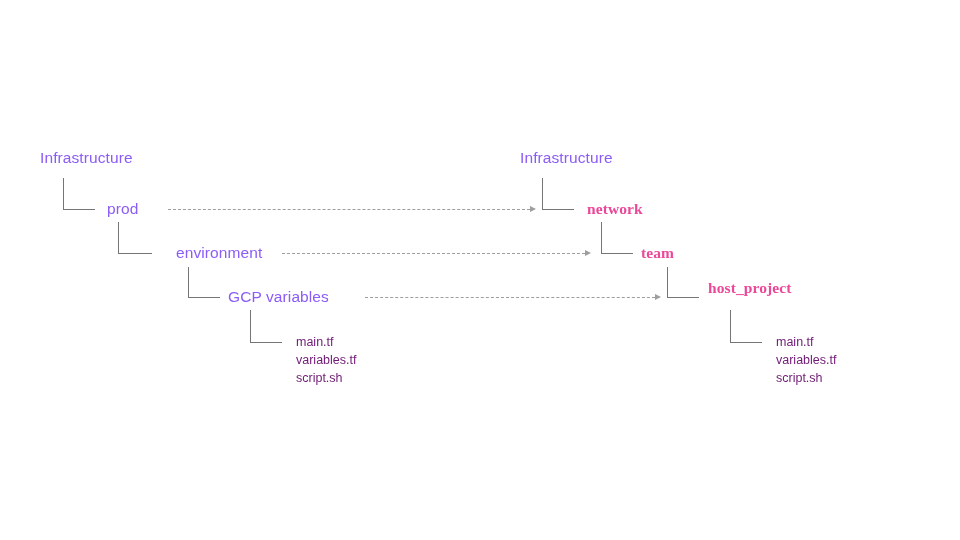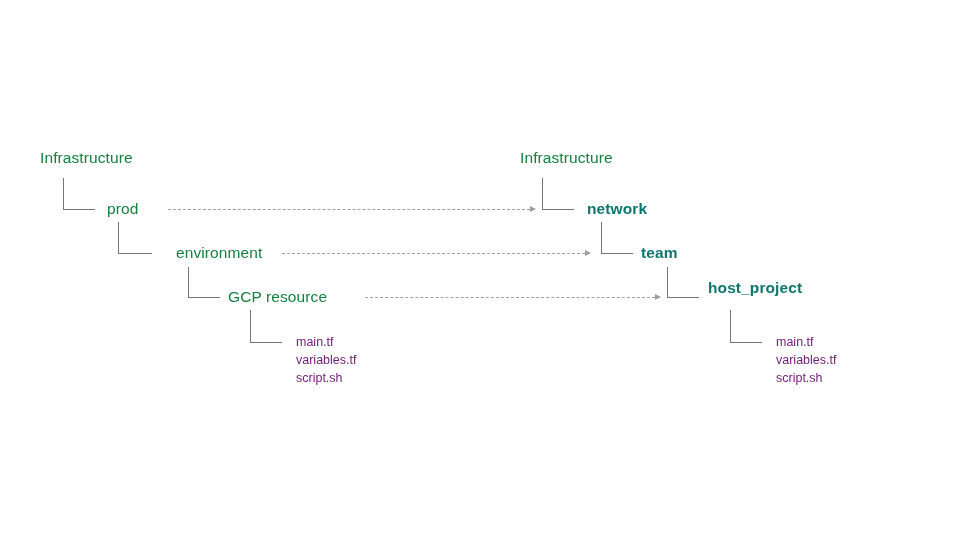--- a/index.html
+++ b/index.html
@@ -15,25 +15,26 @@
     overflow: hidden;
     font-family: "Liberation Sans", "DejaVu Sans", sans-serif;
     color: #202124;
   }
   .label {
     position: absolute;
     transform: translateY(-50%);
     font-size: 15.5px;
     letter-spacing: 0.1px;
     white-space: nowrap;
-    color: #15803d;
+    color: #8b5cf6;
   }
   .label.bold {
     font-weight: 700;
-    color: #0f766e;
+    color: #ec4899;
+    font-family: Liberation Serif, serif;
   }
   .elbow {
     position: absolute;
     border-left: 1px solid #757575;
     border-bottom: 1px solid #757575;
   }
   .file-list {
     position: absolute;
     font-size: 12.5px;
     line-height: 18px;
@@ -66,21 +67,21 @@
   <div class="elbow" style="left:63px; top:178px; width:31px; height:31px;"></div>
 
   <span class="label" style="left:107px; top:209px;">prod</span>
 
   <div class="elbow" style="left:118px; top:222px; width:33px; height:31px;"></div>
 
   <span class="label" style="left:176px; top:253px;">environment</span>
 
   <div class="elbow" style="left:188px; top:267px; width:31px; height:30px;"></div>
 
-  <span class="label" style="left:228px; top:297px;">GCP resource</span>
+  <span class="label" style="left:228px; top:297px;">GCP variables</span>
 
   <div class="elbow" style="left:250px; top:310px; width:31px; height:32px;"></div>
 
   <div class="file-list" style="left:296px; top:333px;">
     <div>main.tf</div>
     <div>variables.tf</div>
     <div>script.sh</div>
   </div>
 
   <div class="arrow" style="left:168px; top:209px; width:362px;">

